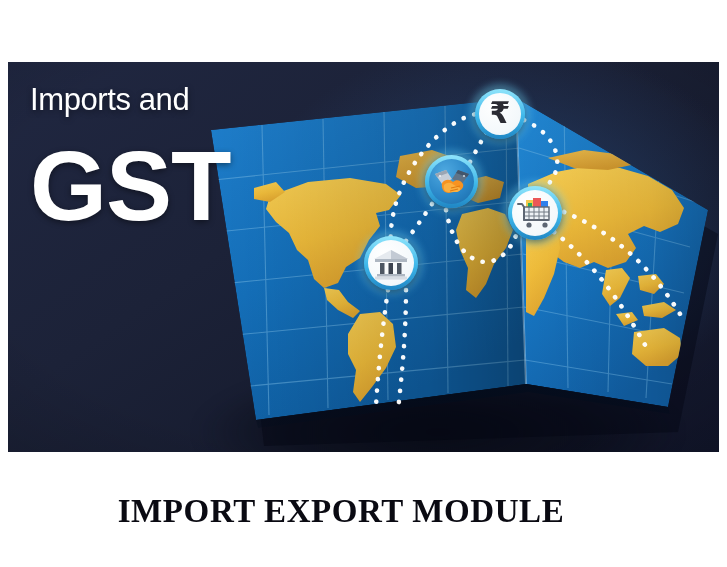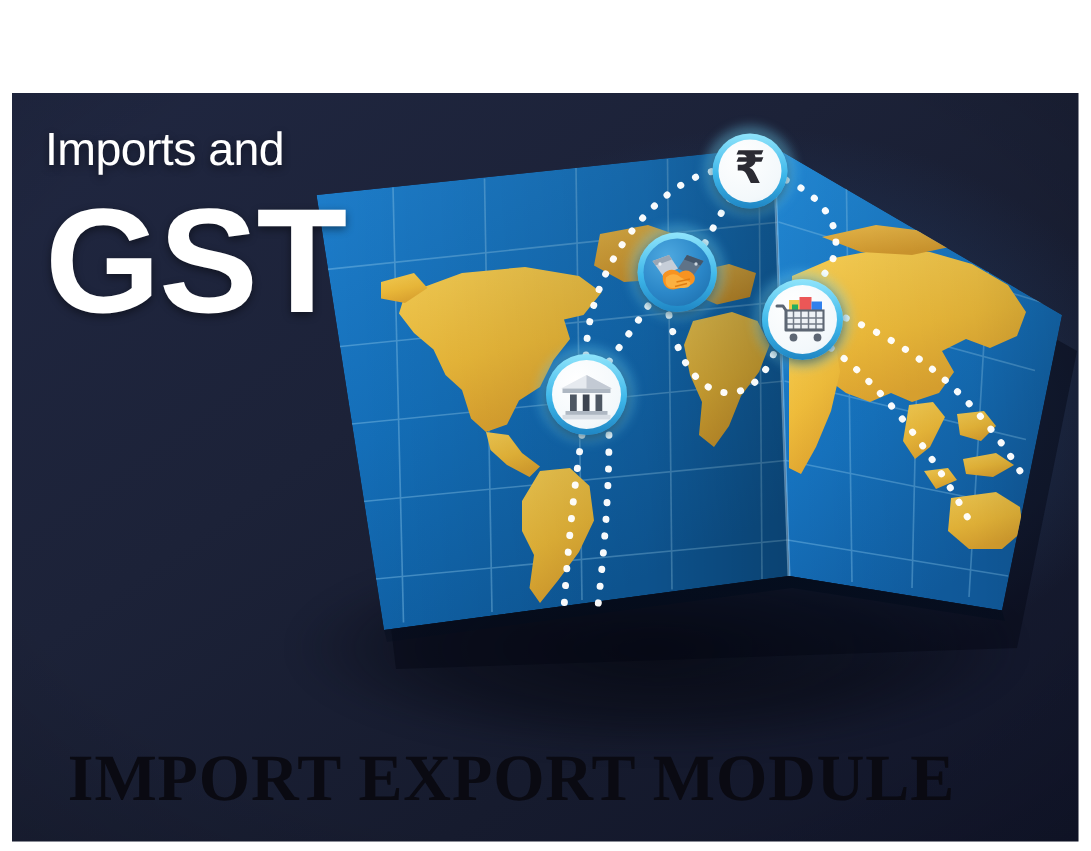--- a/index.html
+++ b/index.html
@@ -22,21 +22,21 @@
     inset: 0;
     background: #ffffff;
   }
 
   
   #banner {
     position: absolute;
     left: 8px;
     top: 62px;
     width: 711px;
-    height: 499px;
+    height: 390px;
     overflow: hidden;
     background:
       radial-gradient(ellipse 420px 300px at 70% 42%, #25406a 0%, rgba(37,64,106,0) 62%),
       linear-gradient(145deg, #202741 0%, #1c2238 38%, #161b2e 70%, #11152a 100%);
   }
   
   #banner .floor-shadow {
     position: absolute;
     left: 190px;
     top: 300px;
@@ -69,21 +69,21 @@
     font-weight: 400;
     letter-spacing: -0.4px;
     white-space: nowrap;
   }
   #headline .gst {
     display: block;
     font-size: 99px;
     line-height: 96px;
     font-weight: 700;
     letter-spacing: -1px;
-    margin-top: 8px;
+    margin-top: 20px;
     white-space: nowrap;
     text-align: right;
   }
 
   
   #map-stage {
     position: absolute;
     left: 0;
     top: 0;
     width: 711px;
@@ -157,21 +157,21 @@
 
   
   #caption {
     position: absolute;
     left: 0;
     top: 493px;
     width: 682px;
     text-align: center;
     font-family: "Liberation Serif", serif;
     font-weight: 700;
-    font-size: 44px;
+    font-size: 33px;
     letter-spacing: 0.6px;
     color: #0a0a12;
   }
 </style>
 </head>
 <body>
 
 <div id="page">
 
   <div id="banner">

